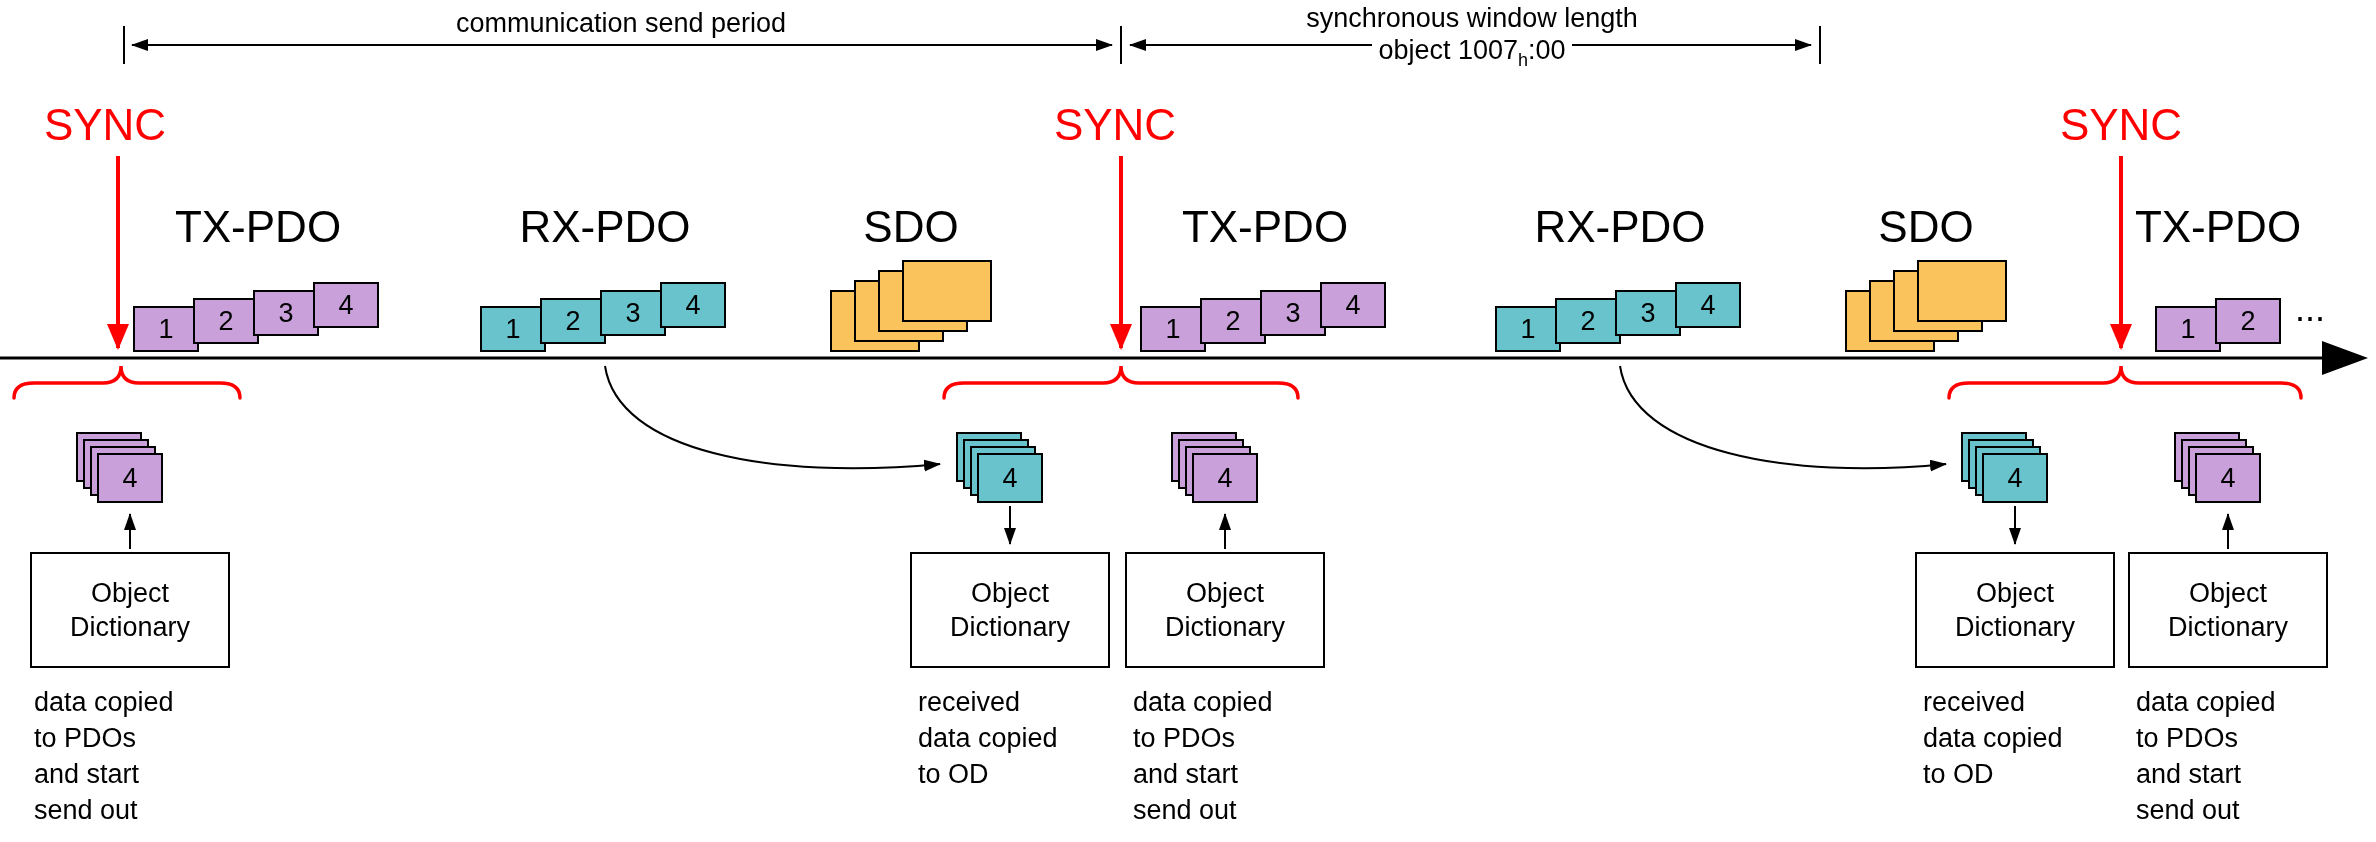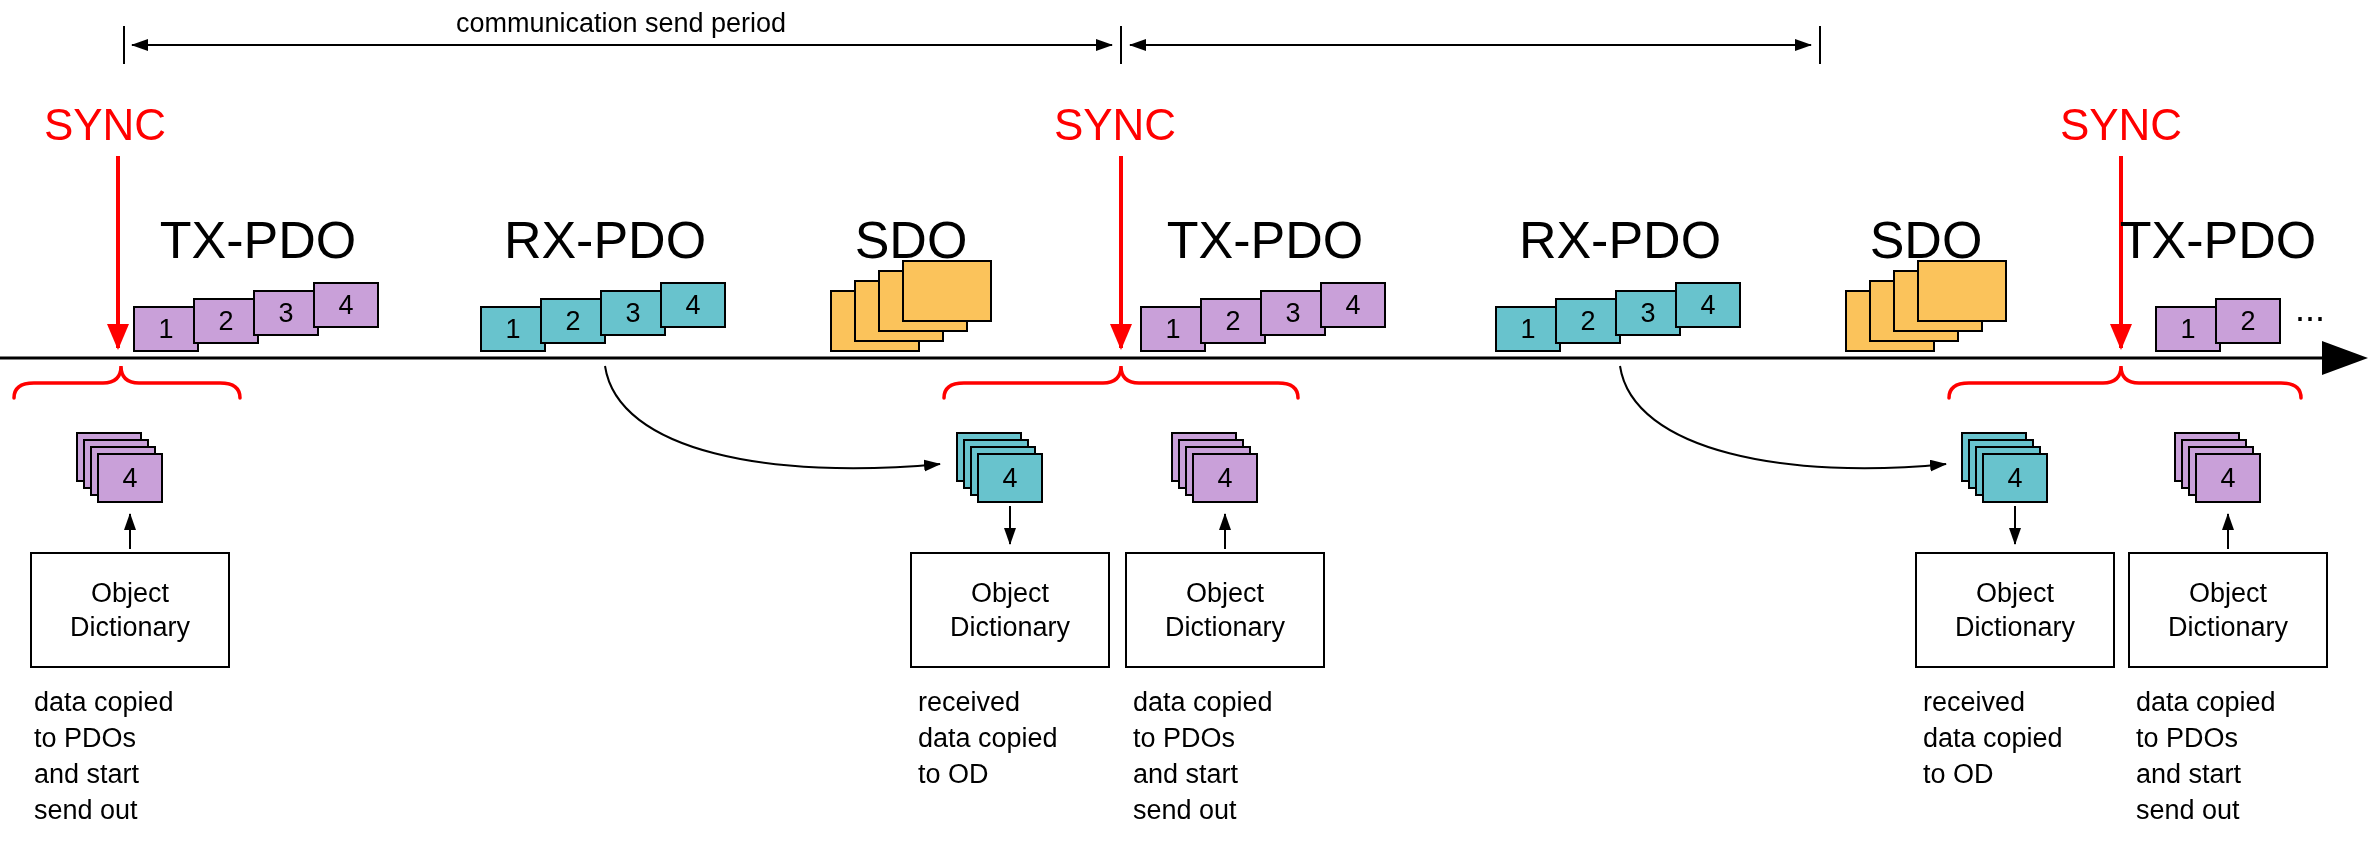--- a/index.html
+++ b/index.html
@@ -8,21 +8,21 @@
   .layer{position:absolute;left:0;top:0;}
   .redline{stroke:var(--sync_red,#f00);}
   .redfill{fill:var(--sync_red,#f00);}
 
   .mlabel{position:absolute;font-size:27px;text-align:center;}
   .mlabel .pill{background:#fff;display:inline-block;padding:0 6px;}
   .sub{font-size:18px;vertical-align:-7px;}
 
   .sync{position:absolute;width:240px;text-align:center;font-size:44px;color:var(--sync_red,#f00);top:100px;}
 
-  .glabel{position:absolute;width:300px;text-align:center;font-size:52px;top:210px;}
+  .glabel{position:absolute;width:300px;text-align:center;font-size:44px;top:202px;}
 
   .group{position:absolute;height:92px;}
   .card{position:absolute;border:2px solid #000;box-sizing:border-box;
         display:flex;align-items:center;justify-content:center;font-size:27px;}
   .purple{background:var(--purple,#c9a0d9);}
   .teal{background:var(--teal,#68c3cd);}
   .yellow{background:var(--yellow,#fbc35b);}
 
   .stack{position:absolute;width:88px;height:72px;}
   .scard{position:absolute;width:66px;height:50px;border:2px solid #000;box-sizing:border-box;
@@ -73,20 +73,24 @@
 
     <line x1="130" y1="549" x2="130" y2="514" stroke="#000" stroke-width="2" marker-end="url(#ah)"></line>
     <line x1="1010" y1="506" x2="1010" y2="544" stroke="#000" stroke-width="2" marker-end="url(#ah)"></line>
     <line x1="1225" y1="549" x2="1225" y2="514" stroke="#000" stroke-width="2" marker-end="url(#ah)"></line>
     <line x1="2015" y1="506" x2="2015" y2="544" stroke="#000" stroke-width="2" marker-end="url(#ah)"></line>
     <line x1="2228" y1="549" x2="2228" y2="514" stroke="#000" stroke-width="2" marker-end="url(#ah)"></line>
   </svg>
 
   <div class="mlabel" style="left:371px;top:8px;width:500px">
     <span class="pill">communication send period</span>
+  </div>
+  <div class="mlabel" style="left:1272px;top:2px;width:400px;line-height:32px">
+    <div><span class="pill">synchronous window length</span></div>
+    <div><span class="pill"><span>object 1007</span><span class="sub">h</span><span>:00</span></span></div>
   </div>
 
   <div class="sync" style="left:-15px">SYNC</div>
   <div class="sync" style="left:995px">SYNC</div>
   <div class="sync" style="left:2001px">SYNC</div>
 
   <div class="glabel" style="left:108px">TX-PDO</div>
   <div class="glabel" style="left:455px">RX-PDO</div>
   <div class="glabel" style="left:761px">SDO</div>
   <div class="glabel" style="left:1115px">TX-PDO</div>

